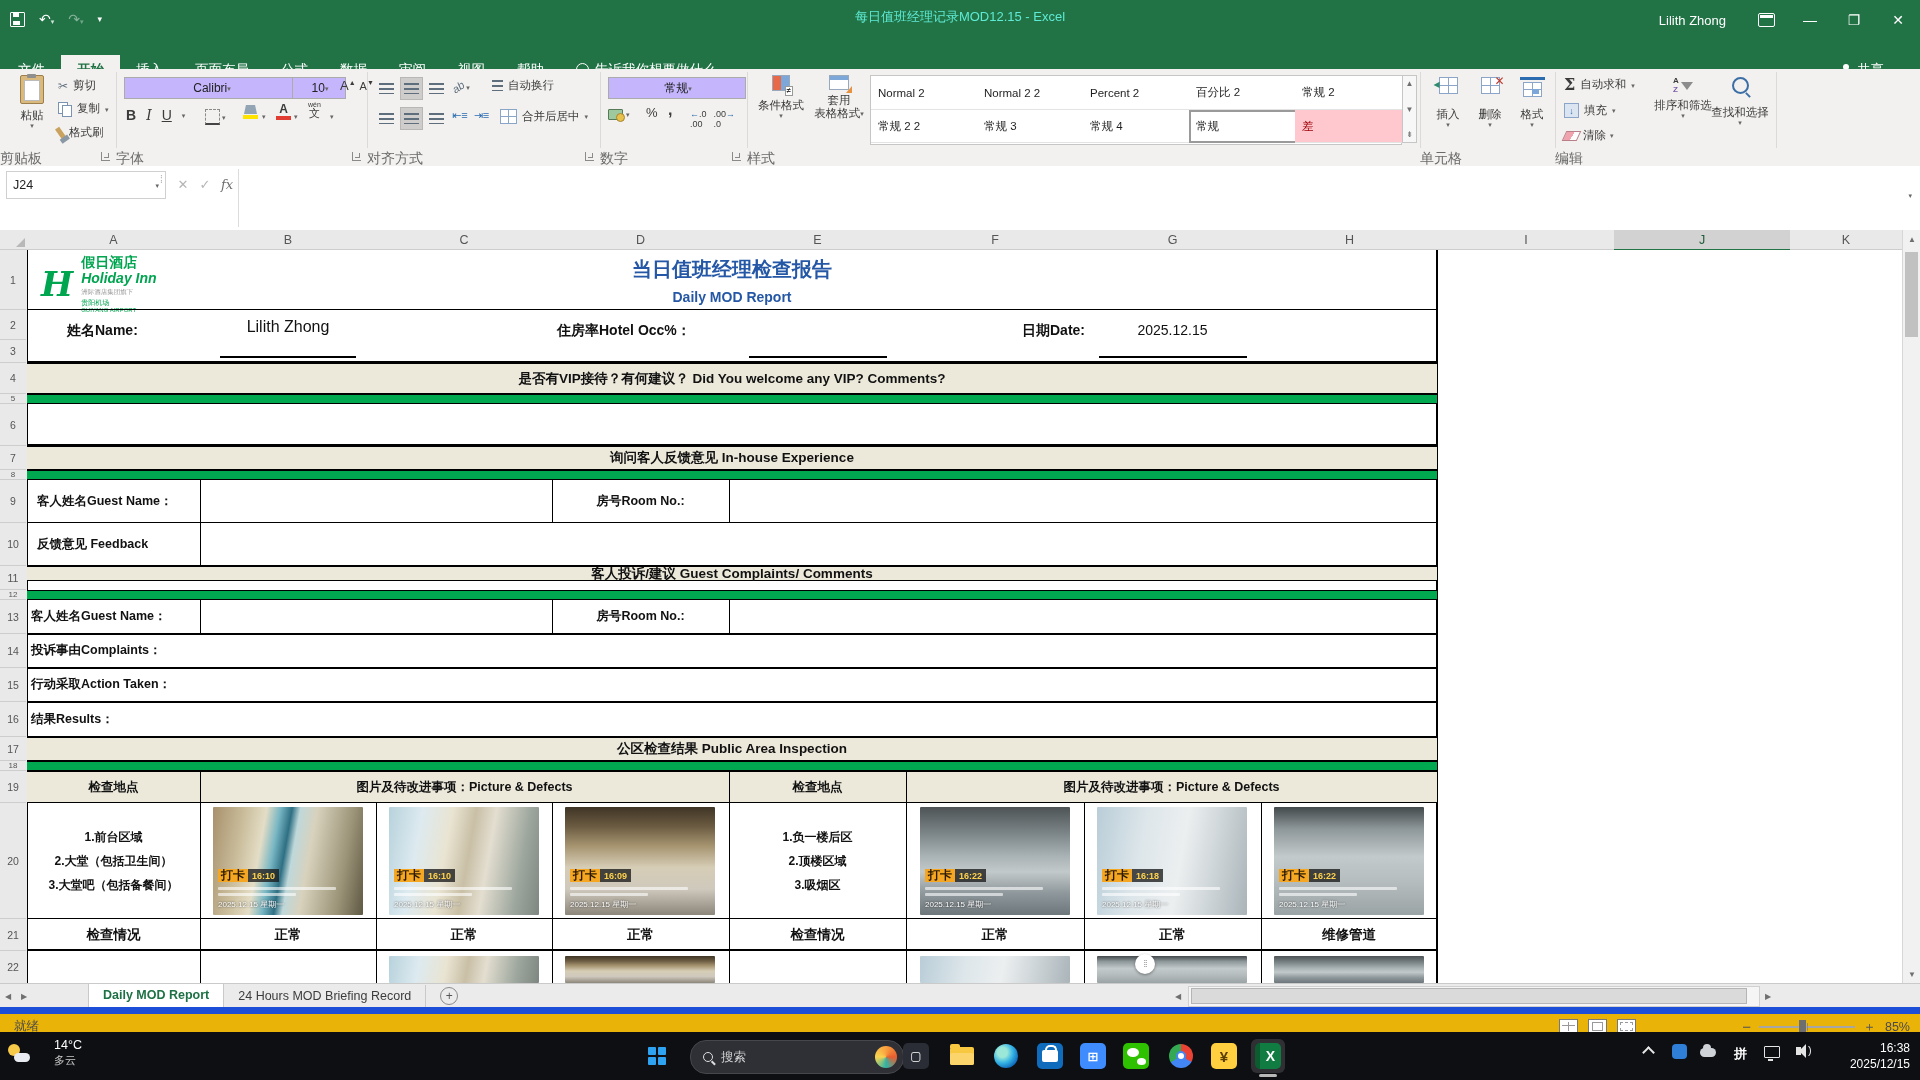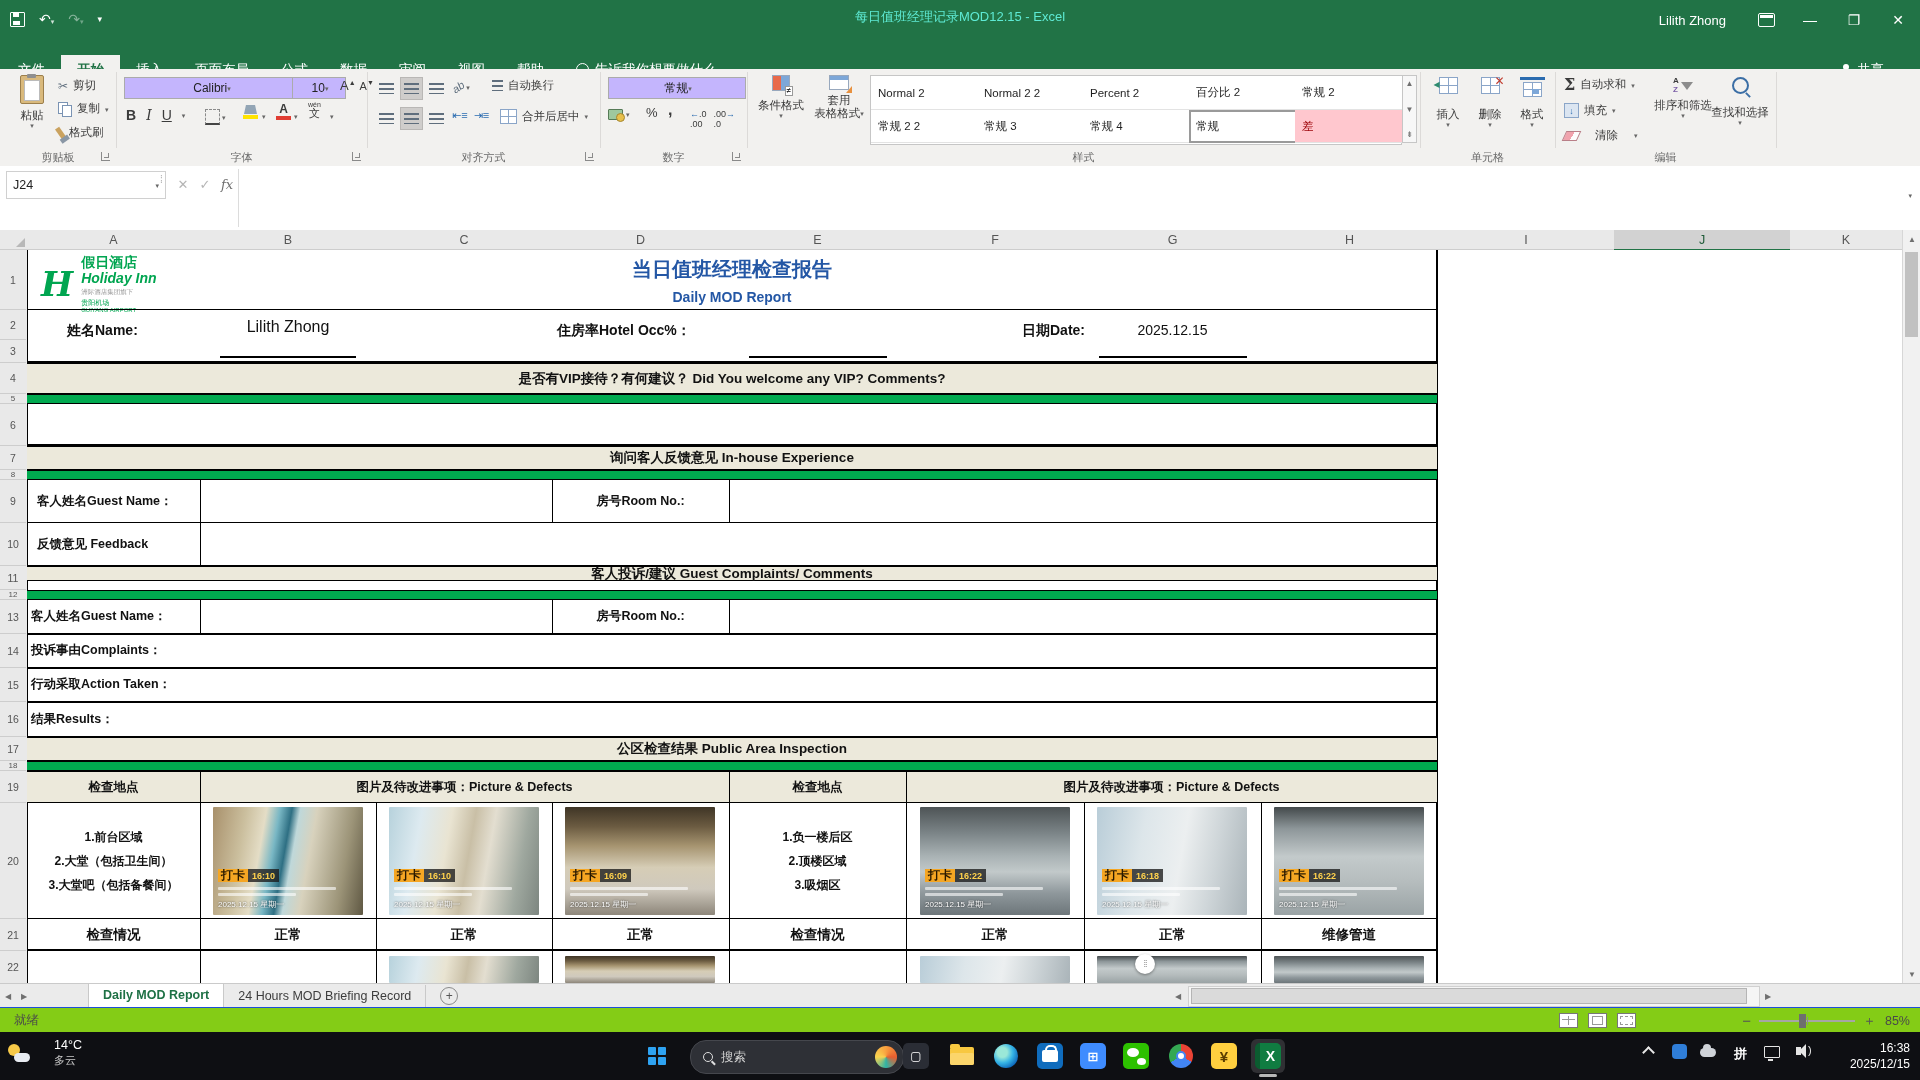--- a/index.html
+++ b/index.html
@@ -29,21 +29,21 @@
   .rtab.active{background:#f2f1ef;color:#217346;font-weight:bold;}
   .bulb{width:11px;height:11px;border:1.5px solid #fff;border-radius:50%;position:relative;margin-right:6px;}
   .bulb:after{content:"";position:absolute;left:3px;bottom:-4px;width:2.5px;height:3px;background:#fff;}
   .share-person{width:12px;height:12px;position:relative;margin-right:5px;}
   .share-person:before{content:"";position:absolute;left:3px;top:0;width:6px;height:6px;border-radius:50%;background:#fff;}
   .share-person:after{content:"";position:absolute;left:0;bottom:0;width:12px;height:5px;border-radius:6px 6px 0 0;background:#fff;}
   
   .ribbon{left:0;top:69px;width:1920px;height:97px;background:#f2f1ef;border-bottom:1px solid #d5d3d1;}
   .gdiv{top:3px;height:76px;width:1px;background:#dcdad8;}
   .glabelrow{left:0;top:148px;width:1920px;height:18px;background:#f2f1ef;}
-  .glabel{font-size:11px;color:#6a6a6a;text-align:center;position:absolute;top:2px;}
+  .glabel{font-size:14px;color:#6a6a6a;text-align:left;position:absolute;top:2px;}
   .launcher{position:absolute;top:4px;width:8px;height:8px;border-left:1px solid #8a8a8a;border-bottom:1px solid #8a8a8a;}
   .launcher:after{content:"";position:absolute;right:1px;top:1px;width:4px;height:4px;border-right:1.5px solid #8a8a8a;border-bottom:1.5px solid #8a8a8a;}
   .rbtn-lbl{font-size:11.5px;color:#3b3b3b;line-height:1.15;text-align:left;}
   .tri{font-size:7px;color:#666;line-height:1;}
   .combo{background:#c4b5fd;border:1px solid #ababab;height:20px;font-size:12px;color:#222;
     display:flex;align-items:center;justify-content:center;padding:0 4px 0 6px;}
   .clip-ico{width:22px;height:27px;background:#d9b97c;border:1px solid #9c7f4c;border-radius:2px;position:relative;}
   .clip-ico:before{content:"";position:absolute;left:3px;top:4px;width:14px;height:19px;background:#fff;border:1px solid #bbb;}
   .clip-ico:after{content:"";position:absolute;left:6px;top:-2px;width:9px;height:4px;background:#8f8f8f;border-radius:1px;}
   .copy-ico{width:14px;height:14px;position:relative;}
@@ -120,21 +120,21 @@
   .sarrow{color:#6f6f6f;font-size:8px;display:flex;align-items:center;justify-content:center;}
   .vthumb{position:absolute;left:2px;width:13px;background:#c1c1c1;}
   
   .tabsbar{left:0;top:983px;width:1920px;height:24px;background:#ebebeb;border-top:1px solid #cacaca;font-size:12.5px;}
   .stab{height:23px;display:flex;align-items:center;padding:0 14px;border-right:1px solid #c9c9c9;color:#3c3c3c;}
   .stab.active{background:#fff;color:#1e7145;font-weight:bold;border-bottom:2px solid #1e7145;border-left:1px solid #c9c9c9;}
   .addsheet{width:16px;height:16px;border-radius:50%;border:1px solid #8a8a8a;color:#555;font-size:12px;display:flex;
     align-items:center;justify-content:center;margin-left:14px;}
   .hthumb{position:absolute;top:4px;height:14px;background:#dadada;border:1px solid #b5b5b5;}
   
-  .statusbar{left:0;top:1007px;width:1920px;height:25px;background:#84cc16;border-top:1px solid #1d4ed8;font-size:12.5px;color:#4a4a4a;}
+  .statusbar{left:0;top:1007px;width:1920px;height:25px;background:#eab308;border-top:7px solid #1d4ed8;font-size:12.5px;color:#4a4a4a;}
   .viewico{width:17px;height:13px;border:1px solid #777;background:#fff;margin-left:10px;position:relative;}
   .viewico.v1:after{content:"";position:absolute;inset:2px;background:
     linear-gradient(#999 0 0) 0 40%/100% 1px no-repeat,linear-gradient(#999 0 0) 50% 0/1px 100% no-repeat;}
   .viewico.v2:after{content:"";position:absolute;inset:2px 3px;border:1px solid #999;}
   .viewico.v3:after{content:"";position:absolute;inset:2px;border:1px dashed #999;}
   .ztrack{width:96px;height:2px;background:#a6a6a6;position:relative;margin:0 8px;}
   .ztrack .zc{position:absolute;left:48px;top:-3px;width:1px;height:8px;background:#8a8a8a;}
   .zthumb{position:absolute;left:40px;top:-6px;width:7px;height:14px;background:#6e6e6e;}
   
   .taskbar{left:0;top:1032px;width:1920px;height:48px;background:#0e0f13;color:#fff;}
@@ -404,21 +404,21 @@
     <div class="a fx" style="left:1564px;top:8px;gap:5px">
       <span class="sumS">Σ</span>
       <span class="rbtn-lbl">自动求和</span>
         <span class="tri">▾</span>
     </div>
     <div class="a fx" style="left:1564px;top:34px;gap:5px">
       <span style="width:13px;height:13px;background:#dbe5f1;border:1px solid #8aa5c8;color:#2b6cb0;font-size:9px;display:flex;align-items:center;justify-content:center">↓</span>
       <span class="rbtn-lbl">填充</span>
         <span class="tri">▾</span>
     </div>
-    <div class="a fx" style="left:1564px;top:60px;gap:16px">
+    <div class="a fx" style="left:1564px;top:60px;gap:4px">
       <span class="eraser"></span>
       <span class="rbtn-lbl">清除</span>
         <span class="tri">▾</span>
     </div>
     <div class="a col" style="left:1652px;top:8px;width:62px;align-items:center">
       <span class="fx" style="gap:2px">
         <span class="col" style="font-size:8px;font-weight:bold;line-height:1.1;color:#3b3b3b">
             <span>A</span>
             <span style="color:#7b5ea7">Z</span>
           </span>

